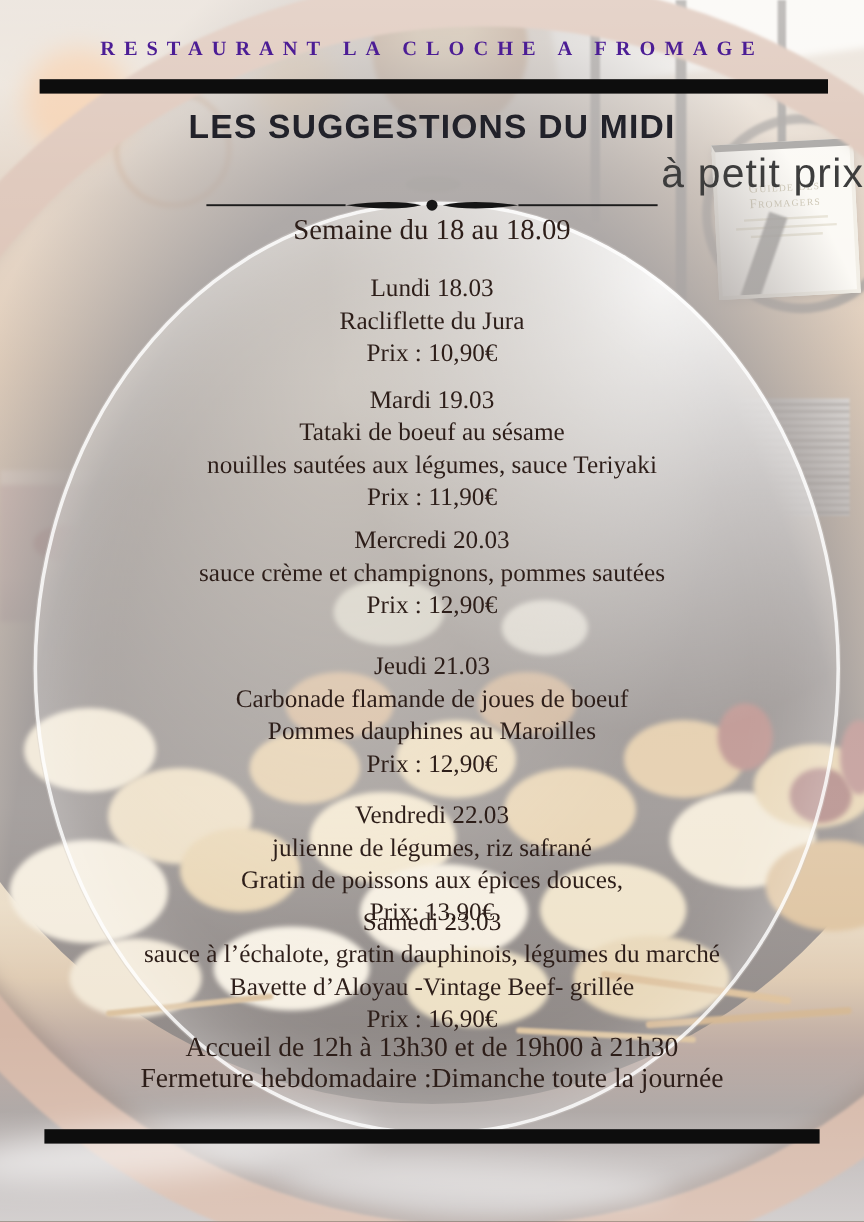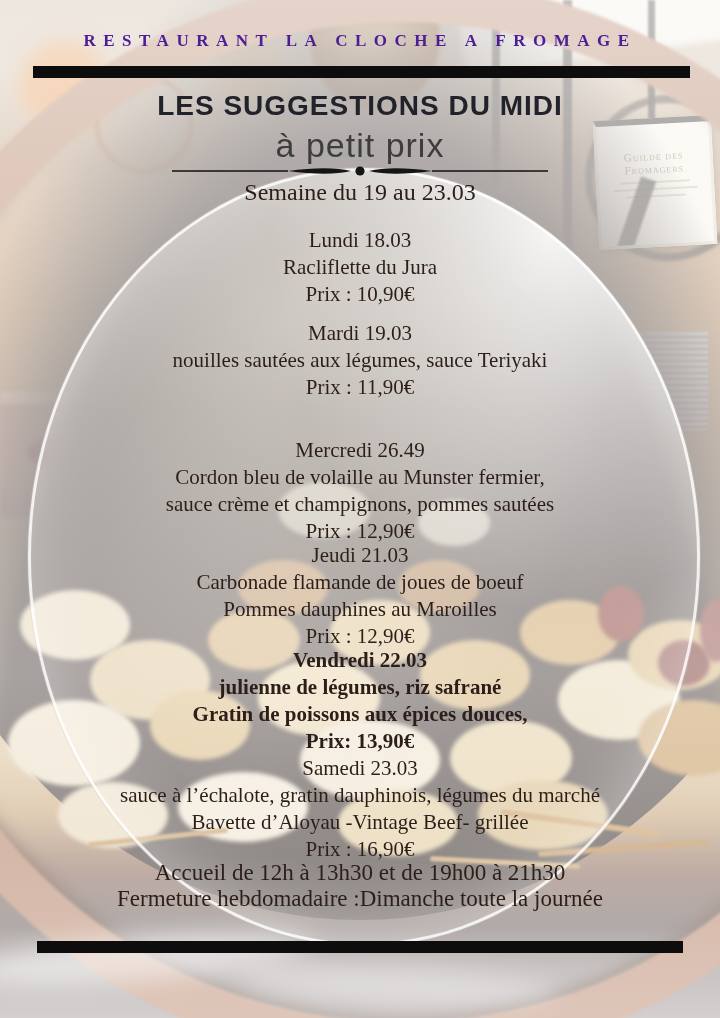--- a/index.html
+++ b/index.html
@@ -47,21 +47,21 @@
   
   .content{inset:0;color:#2d1e19;}
   .top-title{left:0;right:0;top:31px;text-align:center;font-size:17px;font-weight:600;
         letter-spacing:7.5px;color:#4c1d95;}
   .bar{background:#0d0d0d;height:12px;}
   .bar-top{left:33px;top:66px;width:657px;}
   .bar-bottom{left:37px;top:941px;width:646px;}
   .headline{left:0;right:0;top:90px;text-align:center;
         font-family:"Liberation Sans","DejaVu Sans",sans-serif;
         font-size:28px;font-weight:800;letter-spacing:1px;color:#22222a;}
-  .subtitle{left:0;right:0;top:126px;text-align:center;
+  .subtitle{left:0;right:0;top:126px;text-align:right;
         font-family:"Liberation Sans","DejaVu Sans",sans-serif;
         font-size:34px;font-weight:300;letter-spacing:1px;color:#3d3d3d;}
   .divider{left:0;right:0;top:162px;text-align:center;}
   .week{left:0;right:0;top:179px;text-align:center;font-size:24px;}
   .menu-block{left:10px;width:700px;text-align:center;font-size:21px;line-height:27px;}
   .hours{left:10px;top:860px;width:700px;text-align:center;font-size:23px;line-height:26px;}
 </style>
 </head>
 <body>
 
@@ -151,49 +151,49 @@
     <div class="abs divider">
       <svg width="380" height="18" viewBox="0 0 380 18">
         <rect x="2" y="8.2" width="116" height="1.6" fill="#1c1c1c"></rect>
         <path d="M118,9 Q158,3.6 181,9 Q158,14.4 118,9 Z" fill="#151515"></path>
         <circle cx="190" cy="9" r="4.6" fill="#151515"></circle>
         <path d="M262,9 Q222,3.6 199,9 Q222,14.4 262,9 Z" fill="#151515"></path>
         <rect x="262" y="8.2" width="116" height="1.6" fill="#1c1c1c"></rect>
       </svg>
     </div>
 
-    <div class="abs week">Semaine du 19 au 23.03</div>
+    <div class="abs week">Semaine du 18 au 18.09</div>
 
     <div class="abs menu-block" style="top:227px;">
       <div>Lundi 18.03</div>
       <div>Racliflette du Jura</div>
       <div>Prix : 10,90€</div>
     </div>
 
     <div class="abs menu-block" style="top:320px;">
       <div>Mardi 19.03</div>
+      <div>Tataki de boeuf au sésame</div>
       <div>nouilles sautées aux légumes, sauce Teriyaki</div>
       <div>Prix : 11,90€</div>
     </div>
 
     <div class="abs menu-block" style="top:437px;">
-      <div>Mercredi 26.49</div>
-      <div>Cordon bleu de volaille au Munster fermier,</div>
+      <div>Mercredi 20.03</div>
       <div>sauce crème et champignons, pommes sautées</div>
       <div>Prix : 12,90€</div>
     </div>
 
     <div class="abs menu-block" style="top:542px;">
       <div>Jeudi 21.03</div>
       <div>Carbonade flamande de joues de boeuf</div>
       <div>Pommes dauphines au Maroilles</div>
       <div>Prix : 12,90€</div>
     </div>
 
-    <div class="abs menu-block" style="top:647px;font-weight:bold;">
+    <div class="abs menu-block" style="top:666px;">
       <div>Vendredi 22.03</div>
       <div>julienne de légumes, riz safrané</div>
       <div>Gratin de poissons aux épices douces,</div>
       <div>Prix: 13,90€</div>
     </div>
 
     <div class="abs menu-block" style="top:755px;">
       <div>Samedi 23.03</div>
       <div>sauce à l’échalote, gratin dauphinois, légumes du marché</div>
       <div>Bavette d’Aloyau -Vintage Beef- grillée</div>

